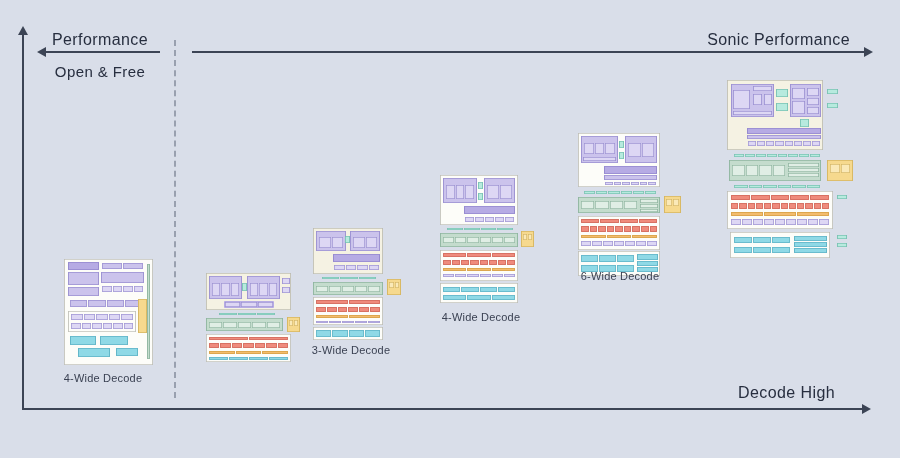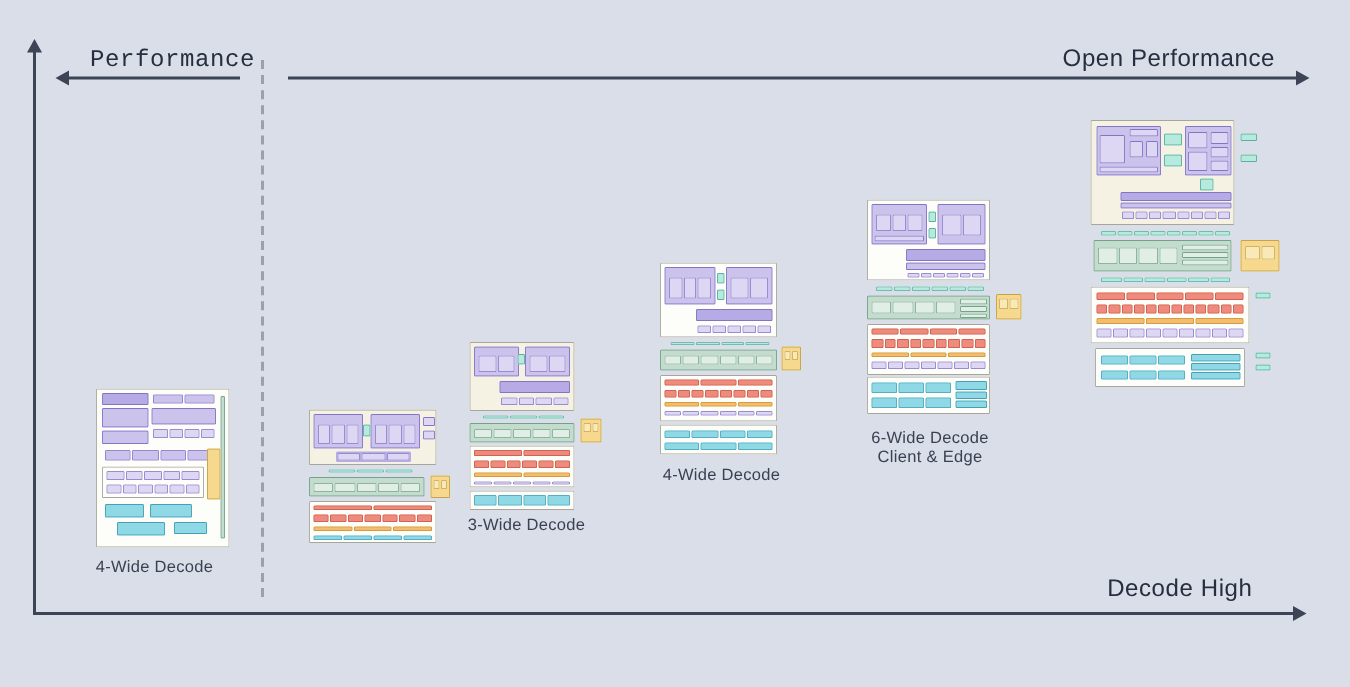--- a/index.html
+++ b/index.html
@@ -13,21 +13,21 @@
   .line{position:absolute;background:#3c4455;}
   .dashline{position:absolute;width:0;border-left:2px dashed #99a0af;}
   .ah{position:absolute;width:0;height:0;}
   .ah.up{border-left:5px solid transparent;border-right:5px solid transparent;border-bottom:9px solid #3c4455;}
   .ah.left{border-top:5px solid transparent;border-bottom:5px solid transparent;border-right:9px solid #3c4455;}
   .ah.right{border-top:5px solid transparent;border-bottom:5px solid transparent;border-left:9px solid #3c4455;}
   .axis-label{
     position:absolute;color:#272e3f;font-size:16px;letter-spacing:.4px;
     white-space:nowrap;
   }
-  .axis-label.center{text-align:right;font-family:Liberation Mono, monospace;}
+  .axis-label.center{text-align:center;}
   .axis-label.right{text-align:right;}
   .caption{
     position:absolute;width:160px;text-align:center;font-size:11px;
     line-height:13px;color:#3a4152;letter-spacing:.2px;
   }
   .core{position:absolute;}
   .blk{position:absolute;box-sizing:border-box;border-radius:1px;}
   .cells{display:flex;gap:1px;padding:1px;align-items:stretch;}
   .cells i{flex:1;border-radius:1px;display:block;}
 </style>
@@ -35,26 +35,27 @@
 <body>
 
 <div class="stage">
 
   <div class="line" style="left:22px;top:32px;width:2px;height:377px;"></div>
   <div class="ah up" style="left:18px;top:26px;"></div>
 
   <div class="line" style="left:43px;top:51px;width:117px;height:2px;"></div>
   <div class="ah left" style="left:37px;top:47px;"></div>
   <div class="axis-label center" style="left:30px;top:31px;width:140px;">Performance</div>
+  <div class="axis-label center" style="left:30px;top:63px;width:140px;font-size:15px;">Open &amp; Free</div>
 
   <div class="dashline" style="left:174px;top:40px;height:358px;"></div>
 
   <div class="line" style="left:192px;top:51px;width:674px;height:2px;"></div>
   <div class="ah right" style="left:864px;top:47px;"></div>
-  <div class="axis-label right" style="left:660px;top:31px;width:190px;">Open Performance</div>
+  <div class="axis-label right" style="left:660px;top:31px;width:190px;">Sonic Performance</div>
 
   <div class="line" style="left:22px;top:408px;width:842px;height:2px;"></div>
   <div class="ah right" style="left:862px;top:404px;"></div>
   <div class="axis-label right" style="left:658px;top:384px;width:177px;">Decode High</div>
 
 
   <div style="position:absolute;inset:0;">
       <div class="core" style="left: 64px; top: 259px; width: 90px; height: 107px;">
         <div class="blk" style="left: 0px; top: 0px; width: 89px; height: 106px; background: rgb(253, 253, 249); box-shadow: rgb(166, 166, 156) 0px 0px 0px 0.6px inset;"></div>
         <div class="blk" style="left: 83px; top: 5px; width: 3px; height: 95px; background: rgb(196, 220, 205); box-shadow: rgb(116, 162, 137) 0px 0px 0px 0.6px inset;"></div>
@@ -419,23 +420,22 @@
         </div>
         <div class="blk cells" style="left: 2px; top: 131px; width: 55px; height: 9px;">
           <i style="background: rgb(143, 217, 230); box-shadow: rgb(70, 160, 181) 0px 0px 0px 0.5px inset;"></i>
           <i style="background: rgb(143, 217, 230); box-shadow: rgb(70, 160, 181) 0px 0px 0px 0.5px inset;"></i>
           <i style="background: rgb(143, 217, 230); box-shadow: rgb(70, 160, 181) 0px 0px 0px 0.5px inset;"></i>
         </div>
         <div class="blk" style="left: 59px; top: 121px; width: 21px; height: 6px; background: rgb(143, 217, 230); box-shadow: rgb(70, 160, 181) 0px 0px 0px 0.6px inset;"></div>
         <div class="blk" style="left: 59px; top: 128px; width: 21px; height: 5px; background: rgb(143, 217, 230); box-shadow: rgb(70, 160, 181) 0px 0px 0px 0.6px inset;"></div>
         <div class="blk" style="left: 59px; top: 134px; width: 21px; height: 5px; background: rgb(143, 217, 230); box-shadow: rgb(70, 160, 181) 0px 0px 0px 0.6px inset;"></div>
       </div>
-      <div class="caption" style="left: 540px; top: 286px;">
+      <div class="caption" style="left: 540px; top: 270px;">
         <div class="">6-Wide Decode</div>
-        <div class="">Client &amp; Edge</div>
       </div>
       <div class="core" style="left: 727px; top: 80px; width: 131px; height: 178px;">
         <div class="blk" style="left: 0px; top: 0px; width: 96px; height: 70px; background: rgb(245, 242, 227); box-shadow: rgb(166, 166, 156) 0px 0px 0px 0.6px inset;"></div>
         <div class="blk" style="left: 4px; top: 4px; width: 43px; height: 33px; background: rgb(203, 195, 236); box-shadow: rgb(130, 118, 196) 0px 0px 0px 0.6px inset;"></div>
         <div class="blk" style="left: 6px; top: 10px; width: 17px; height: 19px; background: rgb(221, 215, 244); box-shadow: rgb(130, 118, 196) 0px 0px 0px 0.6px inset;"></div>
         <div class="blk" style="left: 26px; top: 6px; width: 19px; height: 5px; background: rgb(221, 215, 244); box-shadow: rgb(130, 118, 196) 0px 0px 0px 0.6px inset;"></div>
         <div class="blk" style="left: 26px; top: 14px; width: 9px; height: 11px; background: rgb(221, 215, 244); box-shadow: rgb(130, 118, 196) 0px 0px 0px 0.6px inset;"></div>
         <div class="blk" style="left: 37px; top: 14px; width: 8px; height: 11px; background: rgb(221, 215, 244); box-shadow: rgb(130, 118, 196) 0px 0px 0px 0.6px inset;"></div>
         <div class="blk" style="left: 6px; top: 31px; width: 39px; height: 4px; background: rgb(221, 215, 244); box-shadow: rgb(130, 118, 196) 0px 0px 0px 0.6px inset;"></div>
         <div class="blk" style="left: 49px; top: 9px; width: 12px; height: 8px; background: rgb(183, 234, 222); box-shadow: rgb(90, 175, 157) 0px 0px 0px 0.6px inset;"></div>

